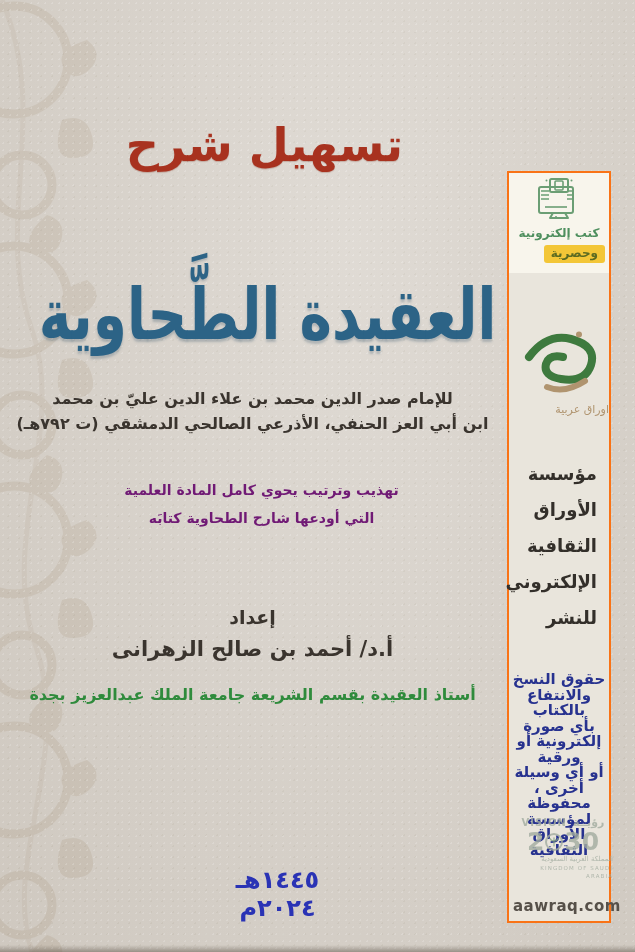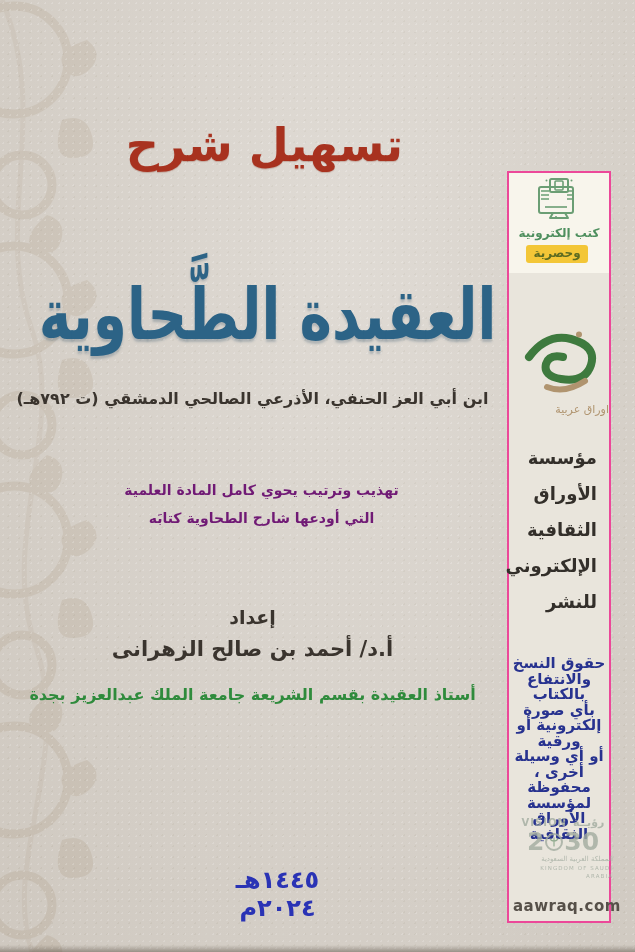--- a/index.html
+++ b/index.html
@@ -44,33 +44,33 @@
   .author { top:386px; left:0; width:505px; font-size:16px; font-weight:bold; color:#3a342e; line-height:25px; }
   .subtitle { top:476px; left:9px; width:505px; font-size:14px; font-weight:bold; color:#701a75; line-height:28px; }
   .prepared-label { top:606px; left:0; width:505px; font-size:19px; font-weight:bold; color:#3a342e; }
   .preparer-name { top:637px; left:0; width:505px; font-size:21px; font-weight:bold; color:#3a342e; }
   .preparer-title { top:685px; left:0; width:505px; font-size:16px; font-weight:bold; color:#2f8b3c; }
   .dates { top:866px; left:25px; width:505px; font-size:24px; font-weight:bold; color:#2a33b5; line-height:28px; }
 
   
   .sidebar {
     position:absolute; left:507px; top:171px; width:104px; height:752px;
-    background:#e9e5dc; border:2px solid #ec4899;
+    background:#e9e5dc; border:2px solid #f97316;
   }
   .ebook-box { height:100px; background:#f8f5ec; padding-top:4px; overflow:hidden; }
   .ebook-box svg { display:block; margin:0 auto; }
   .ebook-label { font-size:12px; font-weight:bold; color:#4e8f5e; text-align:center; margin-top:1px; }
-  .badge-row { padding:2px 4px 0 0; text-align:center; direction:ltr; }
+  .badge-row { padding:2px 4px 0 0; text-align:right; direction:ltr; }
   .exclusive-badge {
     display:inline-block; background:#f3c637; color:#5c6b21;
     font-size:12px; font-weight:bold; padding:1px 7px 3px; border-radius:3px;
   }
   .awraq-logo { margin-top:58px; text-align:center; }
   .awraq-name { font-size:11px; color:#b0946f; margin-top:4px; text-align:right; }
-  .org-words { margin-top:24px; text-align:left; direction:rtl; padding-right:12px; text-align:right; }
+  .org-words { margin-top:40px; text-align:left; direction:rtl; padding-right:12px; text-align:right; }
   .org-words span { display:block; font-size:18px; font-weight:bold; color:#332f2a; line-height:36px; }
   .copyright { margin-top:36px; text-align:center; font-size:15px; font-weight:bold; color:#27328f; line-height:15.5px; padding:0 3px; }
   .vision-wrap { position:absolute; bottom:6px; left:4px; width:100%; text-align:right; }
   .vision-faded { opacity:.8; color:#a2aca0; }
   .vision-row { display:flex; direction:ltr; justify-content:center; align-items:center; gap:6px; font-size:10px; letter-spacing:1px; font-weight:bold; }
   .vision-row .ar { letter-spacing:0; font-size:11px; }
   .vision-year { display:flex; direction:ltr; justify-content:center; align-items:center; gap:1px; font-size:25px; font-weight:bold; line-height:26px; }
   .emblem-ring {
     display:inline-flex; width:18px; height:18px; border:2.5px solid #a2aca0;
     border-radius:50%; align-items:center; justify-content:center;
@@ -99,20 +99,21 @@
       <path d="M10,0 C60,120 0,220 40,330 C75,430 5,540 45,650 C80,760 10,860 40,952" stroke-width="5" opacity=".6"></path>
     </g>
   </svg>
 
   <div class="texture"></div>
 
   <div class="abs title-small">تسهيل شرح</div>
   <div class="abs main-title">العقيدة الطَّحاوية</div>
 
   <div class="abs author">
+    <div>للإمام صدر الدين محمد بن علاء الدين عليّ بن محمد</div>
     <div>ابن أبي العز الحنفي، الأذرعي الصالحي الدمشقي (ت ٧٩٢هـ)</div>
   </div>
 
   <div class="abs subtitle">
     <div>تهذيب وترتيب يحوي كامل المادة العلمية</div>
     <div>التي أودعها شارح الطحاوية كتابَه</div>
   </div>
 
   <div class="abs prepared-label">إعداد</div>
   <div class="abs preparer-name">أ.د/ أحمد بن صالح الزهرانى</div>

